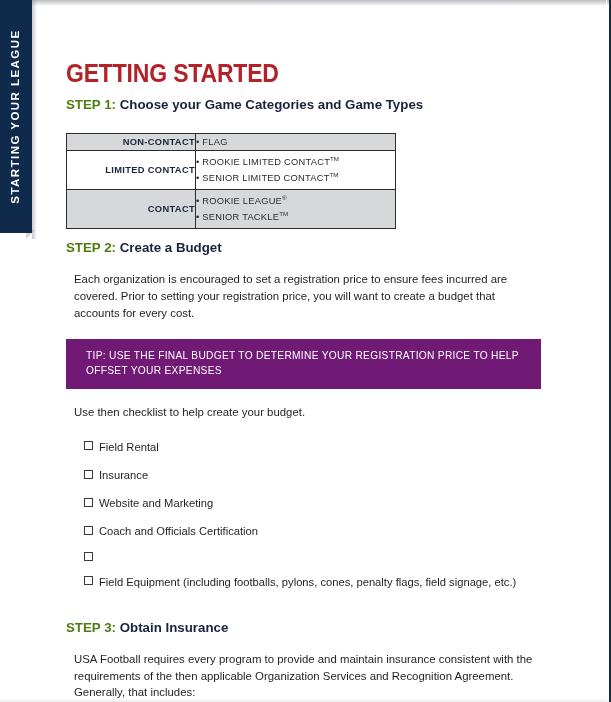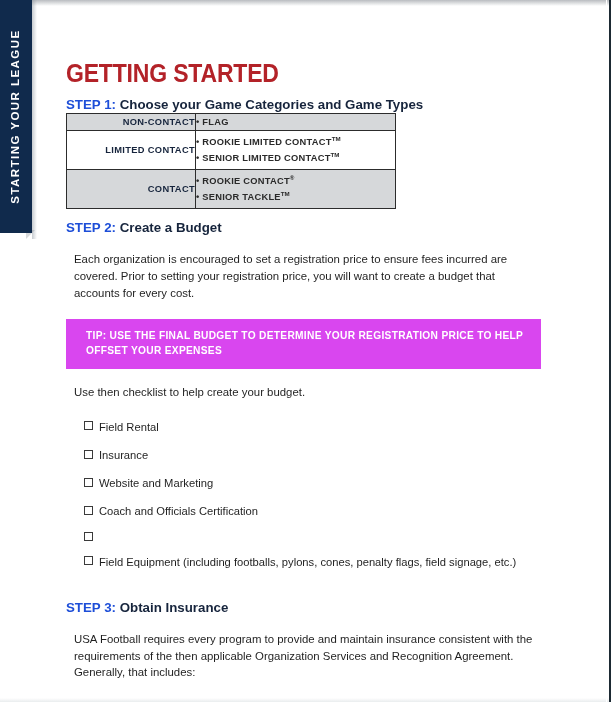--- a/index.html
+++ b/index.html
@@ -109,26 +109,26 @@
   }
   .step-heading {
     margin: 0;
     padding-top: 11px;
     font-size: 13.3px;
     font-weight: bold;
     color: #16243c;
     line-height: 1.2;
   }
   .step-heading .step-label {
-    color: #1d4ed8;
+    color: #4d7c0f;
   }
 
   
   table.game-table {
-    margin-top: 0;
+    margin-top: 20px;
     border-collapse: collapse;
     width: 330px;
     table-layout: fixed;
   }
   table.game-table td {
     border: 1.3px solid #2c2c2c;
     vertical-align: middle;
     padding: 0;
   }
   td.cat-cell {
@@ -136,21 +136,21 @@
     text-align: right;
     padding: 9px 9px 9px 6px;
     font-size: 9.3px;
     font-weight: bold;
     letter-spacing: 0.35px;
     color: #16243c;
   }
   td.types-cell {
     padding: 8px 6px 8px 9px;
     font-size: 9.3px;
-    font-weight: bold;
+    font-weight: normal;
     letter-spacing: 0.25px;
     color: #2a2a2a;
   }
   tr.shaded td { background: #d6d8da; }
   tr.plain td { background: #ffffff; }
   tr.row-tall td { height: 38px; }
   td.types-cell .type-line {
     line-height: 1.62;
     white-space: nowrap;
   }
@@ -173,26 +173,26 @@
     padding-top: 12px;
     font-size: 11.4px;
     font-weight: bold;
     color: #141414;
   }
 
   
   .tip-banner {
     margin-top: 17px;
     width: 475px;
-    background: #d946ef;
+    background: #701a75;
     color: #ffffff;
     padding: 9px 4px 10px 20px;
     box-sizing: border-box;
     font-size: 10.2px;
-    font-weight: bold;
+    font-weight: normal;
     letter-spacing: 0.3px;
     line-height: 1.55;
   }
 
   
   .checklist-intro {
     padding-top: 14px;
   }
   ul.checklist {
     list-style: none;
@@ -254,21 +254,21 @@
         <tr class="plain row-tall">
           <td class="cat-cell">LIMITED CONTACT</td>
           <td class="types-cell">
             <div class="type-line"><span>• ROOKIE LIMITED CONTACT</span><sup class="tm">TM</sup></div>
             <div class="type-line"><span>• SENIOR LIMITED CONTACT</span><sup class="tm">TM</sup></div>
           </td>
         </tr>
         <tr class="shaded row-tall">
           <td class="cat-cell">CONTACT</td>
           <td class="types-cell">
-            <div class="type-line"><span>• ROOKIE CONTACT</span><sup class="tm">®</sup></div>
+            <div class="type-line"><span>• ROOKIE LEAGUE</span><sup class="tm">®</sup></div>
             <div class="type-line"><span>• SENIOR TACKLE</span><sup class="tm">TM</sup></div>
           </td>
         </tr>
       </tbody>
     </table>
 
     <div class="step-heading">
       <span class="step-label">STEP 2:</span><span> Create a Budget</span>
     </div>
     <p class="body-text">Each organization is encouraged to set a registration price to ensure fees incurred are covered. Prior to setting your registration price, you will want to create a budget that accounts for every cost.</p>

